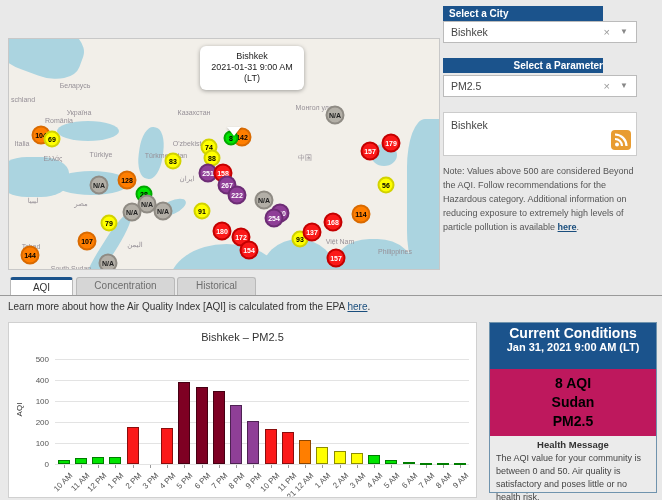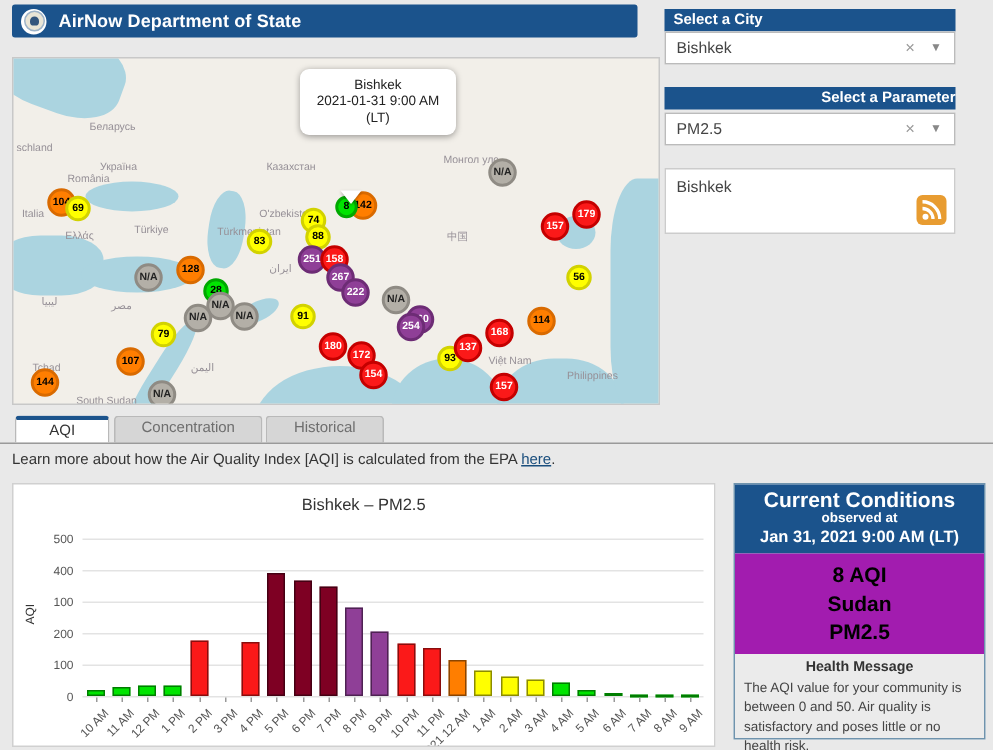--- a/index.html
+++ b/index.html
@@ -28,21 +28,21 @@
   
   #popup{left:191px;top:7px;width:96px;background:#fff;border-radius:6px;box-shadow:0 1px 4px rgba(0,0,0,.35);padding:5px 4px 6px;z-index:30;text-align:center;}
   #popup .line{font-size:9px;color:#222;line-height:11px;}
   #popup table{border-collapse:collapse;margin:4px auto 0;}
   #popup th{background:#1b538c;color:#fff;font-size:9px;padding:2px 4px;border:1px solid #1b538c;}
   #popup td{font-size:9px;padding:2px 4px;border:1px solid #9db3c8;background:#fff;}
   #popup td.aqi{background:#00e400;font-weight:bold;}
   #popup-tail{left:218px;top:88px;width:0;height:0;border-left:7px solid transparent;border-right:7px solid transparent;border-top:9px solid #fff;z-index:30;filter:drop-shadow(0 1px 1px rgba(0,0,0,.3));}
 
   
-  .side-header{left:443px;width:194px;height:15px;background:#1b538c;color:#fff;font-size:10px;font-weight:bold;line-height:15px;padding-left:6px;box-sizing:border-box;}
+  .side-header{left:443px;width:160px;height:15px;background:#1b538c;color:#fff;font-size:10px;font-weight:bold;line-height:15px;padding-left:6px;box-sizing:border-box;}
   .side-select{left:443px;width:194px;height:22px;background:#fff;border:1px solid #bbb;box-sizing:border-box;font-size:10.5px;color:#444;line-height:20px;padding-left:7px;cursor:pointer;}
   .sel-x{position:absolute;right:26px;top:0;color:#999;font-size:11px;cursor:pointer;}
   .sel-caret{position:absolute;right:8px;top:0;color:#888;font-size:8px;cursor:pointer;}
   #rss-box{left:443px;top:112px;width:194px;height:44px;background:#fff;border:1px solid #ccc;box-sizing:border-box;}
   #rss-box .city{font-size:10.5px;color:#444;margin:6px 0 0 7px;}
   #rss-icon{position:absolute;right:5px;bottom:5px;width:20px;height:20px;border-radius:4px;background:#e89c31;cursor:pointer;}
   #note{left:443px;top:164px;width:202px;font-size:9px;color:#555;line-height:14px;}
   #note a,.link{color:#1a4e7d;text-decoration:underline;cursor:pointer;}
   #note .b{font-weight:bold;}
 
@@ -63,39 +63,31 @@
   .bar{position:absolute;border:1px solid rgba(0,0,0,.45);box-sizing:border-box;}
   .xtick{position:absolute;width:1px;height:3px;background:#999;}
   .xlabel{position:absolute;font-size:8px;color:#555;white-space:nowrap;transform:translateX(-100%) rotate(-45deg);transform-origin:100% 0;}
 
   
   #cond{left:489px;top:322px;width:168px;height:171px;border:1px solid #6f93ad;background:#fff;box-sizing:border-box;}
   #cond-head{height:46px;background:#1b538c;color:#fff;text-align:center;padding-top:3px;box-sizing:border-box;}
   #cond-head .t1{font-size:14px;font-weight:bold;line-height:14px;}
   #cond-head .t2{font-size:9px;font-weight:bold;line-height:11px;}
   #cond-head .t3{font-size:11px;font-weight:bold;line-height:15px;}
-  #cond-green{height:67px;background:#a21caf;color:#000;text-align:center;padding-top:5px;box-sizing:border-box;}
+  #cond-green{height:67px;background:#be185d;color:#000;text-align:center;padding-top:5px;box-sizing:border-box;}
   #cond-green div{font-size:14px;font-weight:bold;line-height:19px;}
   #cond-health{height:56px;background:#ebebeb;box-sizing:border-box;padding:3px 6px 0;}
   #cond-health .ht{font-size:9.5px;font-weight:bold;color:#333;text-align:center;margin-bottom:2px;}
   #cond-health .hm{font-size:9px;color:#444;line-height:13px;}
 </style>
 </head>
 <body>
 
 <div id="app">
 
-  <div class="abs" id="header-bar">
-    <div class="seal">
-        <div class="inner">
-          <div class="eagle"></div>
-        </div>
-      </div>
-    <div class="title">AirNow Department of State</div>
-  </div>
 
   <div class="abs" id="map">
 
     <div class="water" style="left:-15px;top:-20px;width:90px;height:55px;border-radius:40%;transform:rotate(20deg);"></div>
     <div class="water" style="left:48px;top:82px;width:62px;height:20px;border-radius:50%;"></div>
     <div class="water" style="left:130px;top:88px;width:24px;height:52px;border-radius:45%;transform:rotate(8deg);"></div>
     <div class="water" style="left:-10px;top:118px;width:70px;height:40px;border-radius:40%;"></div>
     <div class="water" style="left:45px;top:132px;width:75px;height:24px;border-radius:50%;"></div>
     <div class="water" style="left:92px;top:170px;width:14px;height:80px;border-radius:40%;transform:rotate(32deg);"></div>
     <div class="water" style="left:148px;top:162px;width:30px;height:13px;border-radius:50%;transform:rotate(-25deg);"></div>
@@ -192,20 +184,21 @@
     <div class="city">Bishkek</div>
     <div id="rss-icon">
       <svg width="20" height="20" viewBox="0 0 20 20">
         <circle cx="6" cy="14.5" r="2" fill="#fff"></circle>
         <path d="M4 9 a7 7 0 0 1 7 7" stroke="#fff" stroke-width="2.2" fill="none"></path>
         <path d="M4 4.5 a11.5 11.5 0 0 1 11.5 11.5" stroke="#fff" stroke-width="2.2" fill="none"></path>
       </svg>
     </div>
   </div>
 
+  <div class="abs" id="note"><span>Note: Values above 500 are considered Beyond the AQI. Follow recommendations for the Hazardous category. Additional information on reducing exposure to extremely high levels of particle pollution is available </span><a class="b">here</a><span>.</span></div>
 
   <div class="abs tab" id="tab-aqi">AQI</div>
   <div class="abs tab" id="tab-conc">Concentration</div>
   <div class="abs tab" id="tab-hist">Historical</div>
   <div class="abs" id="tab-underline"></div>
 
   <div class="abs" id="learn-more"><span>Learn more about how the Air Quality Index [AQI] is calculated from the EPA </span><a class="link">here</a><span>.</span></div>
 
   <div class="abs" id="chart-card">
     <div id="chart-title">Bishkek – PM2.5</div>
@@ -293,21 +286,20 @@
         <div class="xlabel" style="left: 438.125px; top: 148px;">8 AM</div>
         <div class="bar" style="width: 12px; left: 445.375px; top: 139.74px; height: 1.26px; background: rgb(0, 228, 0);"></div>
         <div class="xtick" style="left: 451.375px; top: 142px;"></div>
         <div class="xlabel" style="left: 455.375px; top: 148px;">9 AM</div>
       </div>
   </div>
 
   <div class="abs" id="cond">
     <div id="cond-head">
       <div class="t1">Current Conditions</div>
-      <div class="t2">observed at</div>
       <div class="t3">Jan 31, 2021 9:00 AM (LT)</div>
     </div>
     <div id="cond-green">
       <div>8 AQI</div>
       <div>Sudan</div>
       <div>PM2.5</div>
     </div>
     <div id="cond-health">
       <div class="ht">Health Message</div>
       <div class="hm">The AQI value for your community is between 0 and 50. Air quality is satisfactory and poses little or no health risk.</div>

